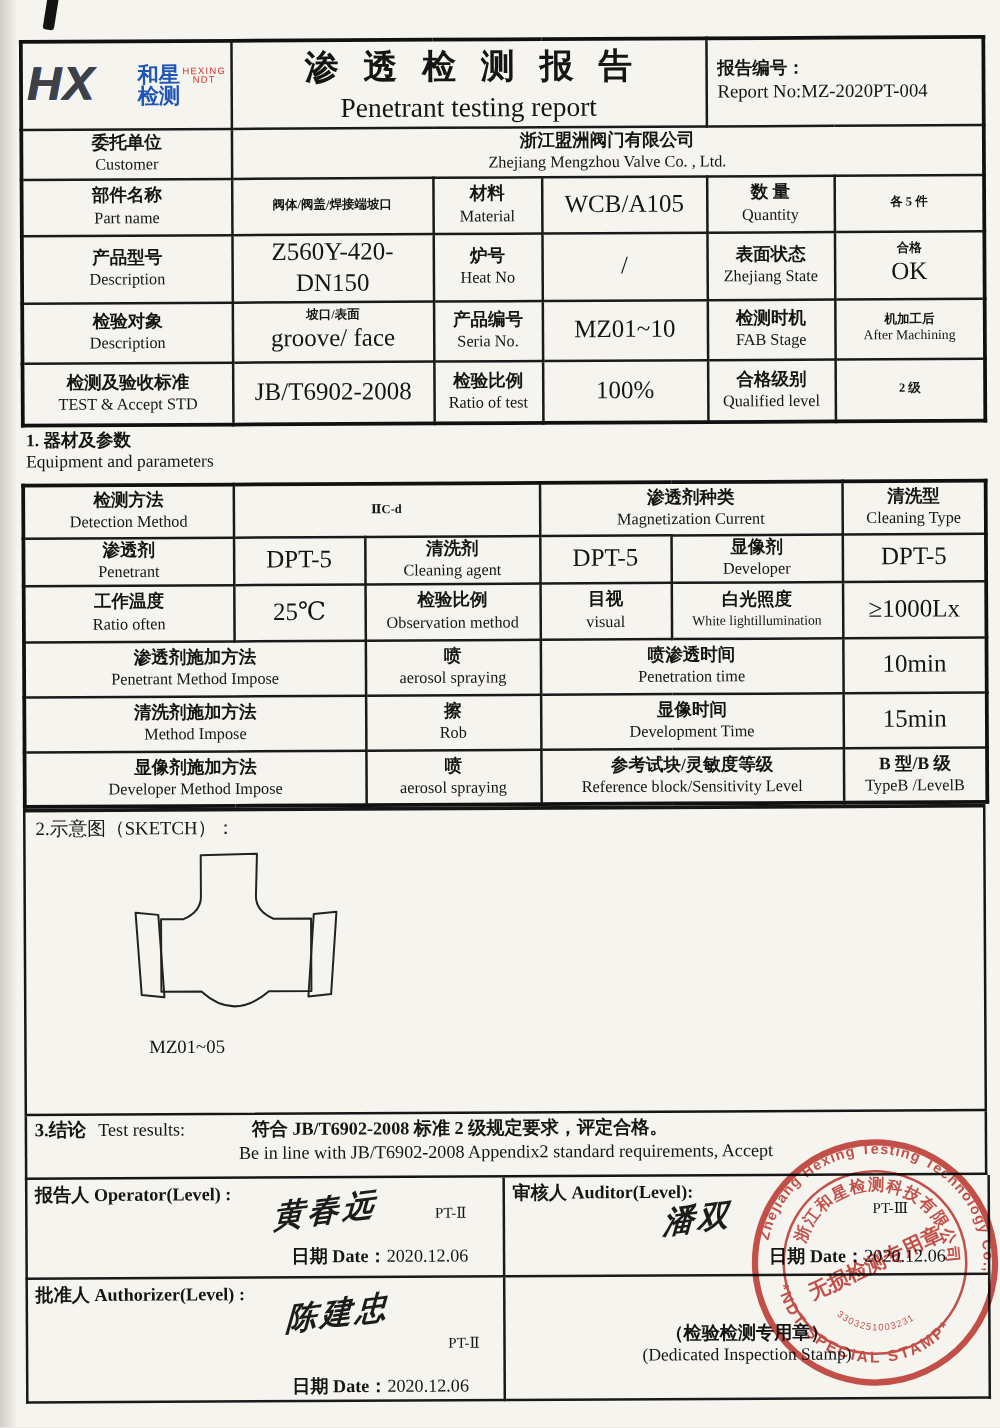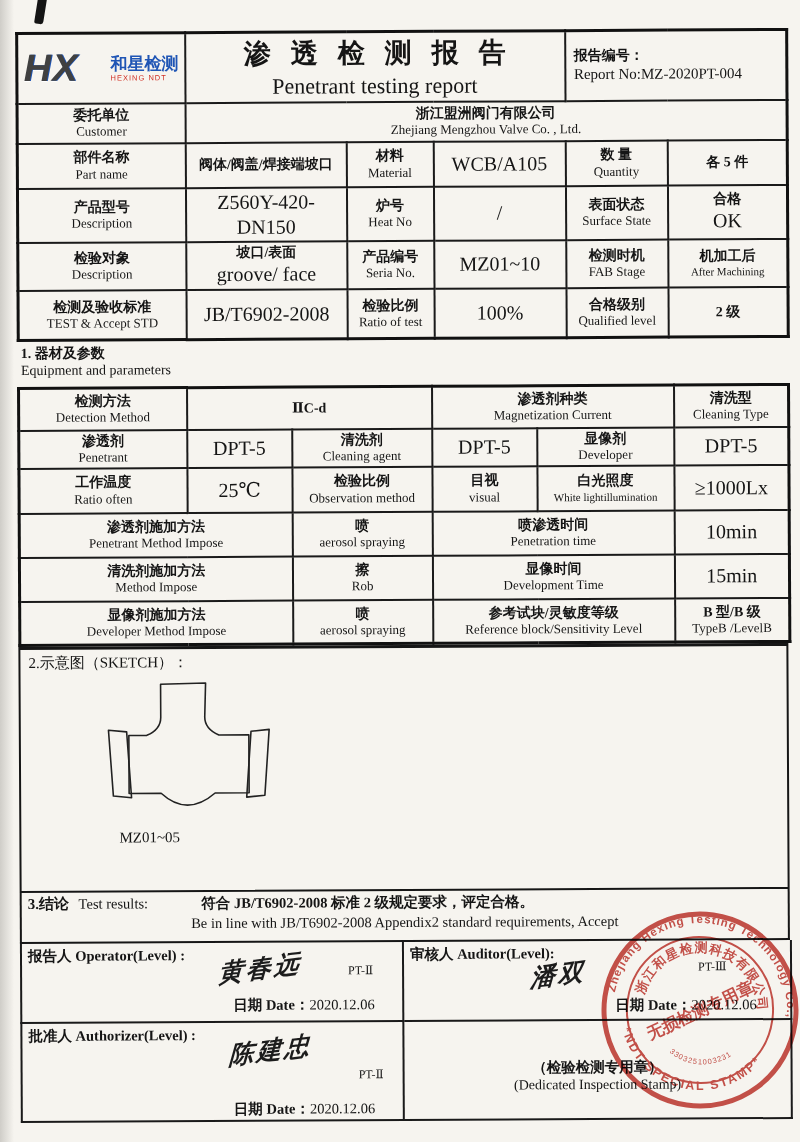--- a/index.html
+++ b/index.html
@@ -10,27 +10,27 @@
   .artifact{position:absolute;left:36px;top:-2px;width:9px;height:26px;background:#141414;
     transform:rotate(9deg);border-radius:0 0 3px 2px;}
   .doc{position:absolute;left:18px;top:30px;width:770px;transform:rotate(-0.3deg);}
   table{border-collapse:collapse;table-layout:fixed;width:770px;}
   td{border:2px solid #1a1a1a;padding:1px 3px;text-align:center;vertical-align:middle;overflow:hidden;}
   .outer{border:3px solid #111;}
   .cn{font-weight:bold;font-size:14px;line-height:1.3;}
   .en{font-size:13px;line-height:1.15;}
   .sen{font-size:11px;line-height:1.2;}
   .val{font-size:20px;line-height:1.25;}
-  .valb{font-size:14px;font-weight:bold;line-height:1.25;}
+  .valb{font-size:10px;font-weight:bold;line-height:1.25;}
   
   .logo-wrap{display:flex;align-items:center;justify-content:center;gap:4px;}
   .logo-hx{font-family:"Liberation Sans",sans-serif;font-style:italic;font-weight:900;
     font-size:38px;color:#404040;letter-spacing:1px;
     text-shadow:1px 0 #1f55b5, 0 1px #fff;}
-  .logo-txt{display:flex;flex-direction:column;align-items:flex-start;line-height:1;margin-left:28px;}
+  .logo-txt{display:flex;flex-direction:row;align-items:flex-start;line-height:1;margin-left:28px;}
   .logo-cn{font-weight:bold;font-size:17px;color:#1f55b5;}
   .logo-en{font-family:"Liberation Sans",sans-serif;font-size:7.5px;color:#d03126;
     letter-spacing:1px;margin-top:2px;}
   .title-cn{font-size:27px;font-weight:bold;letter-spacing:20px;text-indent:20px;white-space:nowrap;}
   .title-en{font-size:22px;margin-top:2px;}
   .repno{text-align:left;padding-left:8px;}
   .repno .cn{font-size:14px;}
   .repno .val{font-size:15px;}
   
   .sechead{padding:3px 2px 2px 4px;text-align:left;height:40px;}
@@ -144,21 +144,21 @@
             </td>
         <td>
               <div class="cn">炉号</div>
               <div class="en">Heat No</div>
             </td>
         <td>
               <div class="val">/</div>
             </td>
         <td>
               <div class="cn">表面状态</div>
-              <div class="en">Surface State</div>
+              <div class="en">Zhejiang State</div>
             </td>
         <td>
               <div class="valb">合格</div>
               <div class="val">OK</div>
             </td>
       </tr>
       <tr style="height:48px">
         <td>
               <div class="cn">检验对象</div>
               <div class="en">Description</div>

